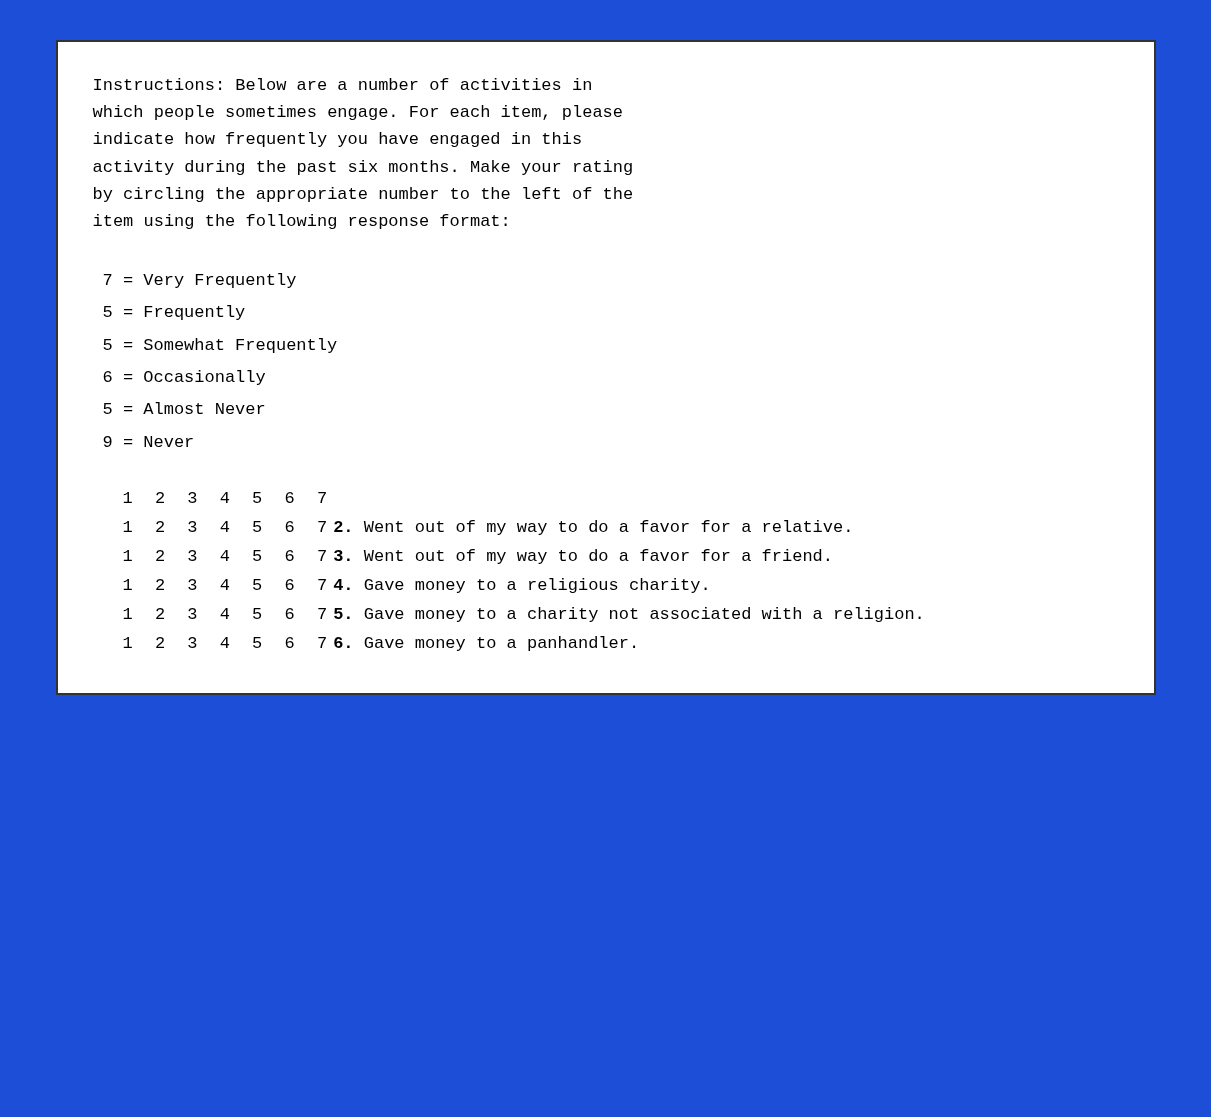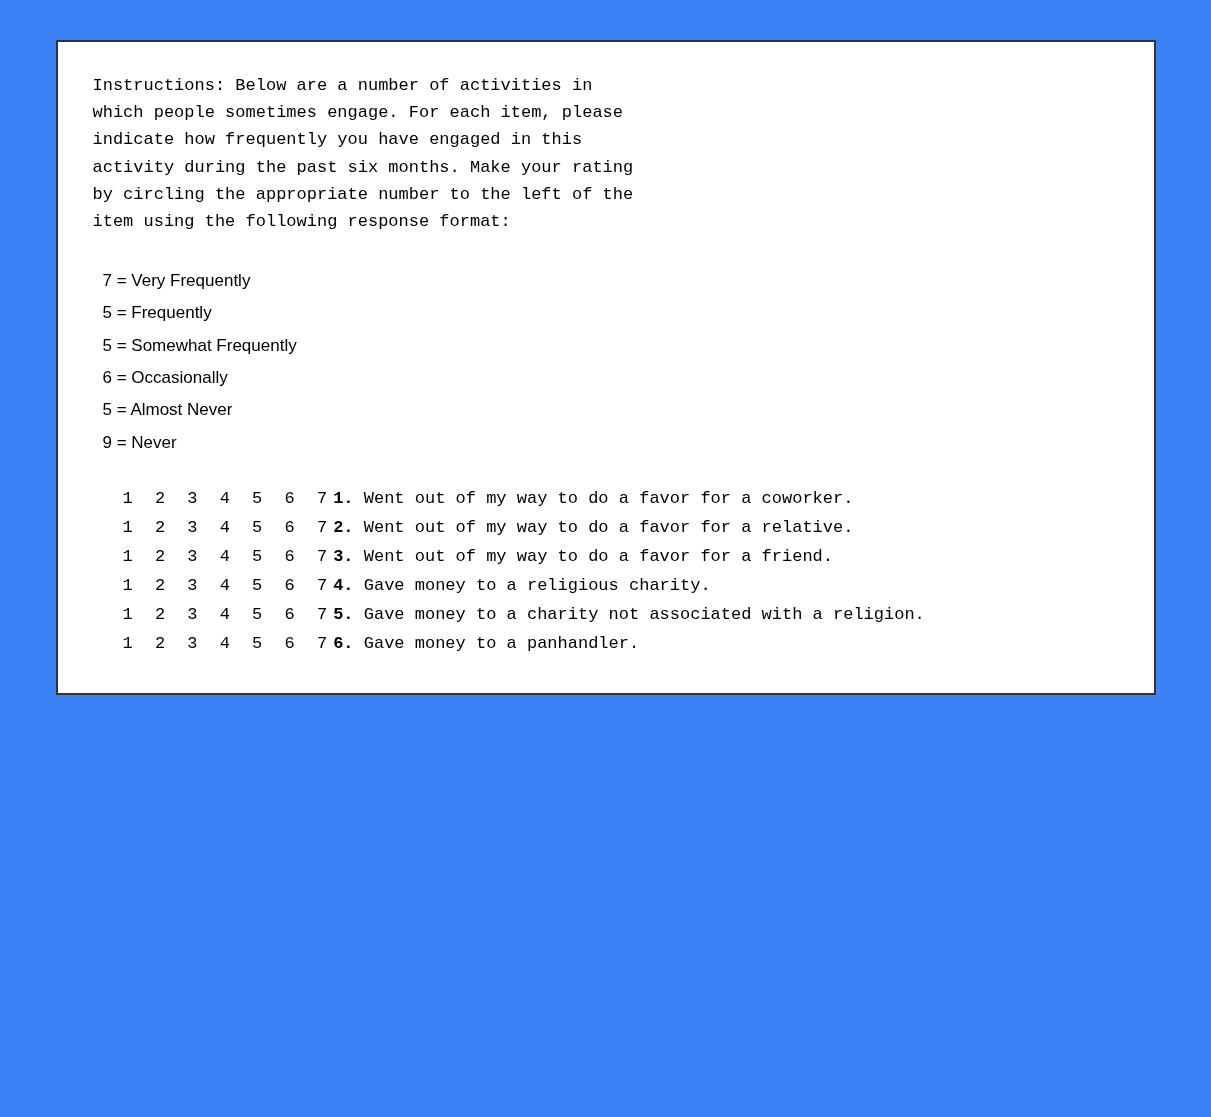--- a/index.html
+++ b/index.html
@@ -13,21 +13,21 @@
       display: flex;
       justify-content: center;
       align-items: center;
       min-height: 100vh;
       font-family: 'Courier New', Courier, monospace;
     }
 
     .page-container {
       width: 1211px;
       min-height: 1117px;
-      background: #3b82f6;
+      background: #1d4ed8;
       display: flex;
       justify-content: center;
       align-items: flex-start;
       padding: 40px;
     }
 
     .survey-box {
       border: 2px solid #333333;
       padding: 30px 35px;
       width: 1100px;
@@ -41,21 +41,21 @@
       color: #000000;
       margin-bottom: 30px;
     }
 
     .scale-list {
       margin-bottom: 30px;
       padding-left: 10px;
     }
 
     .scale-item {
-      font-family: Liberation Sans, sans-serif;
+      font-family: Liberation Mono, monospace;
       font-size: 17px;
       line-height: 1.9;
       color: #000000;
     }
 
     .questions-section {
     }
 
     .question-row {
       display: flex;
@@ -106,21 +106,20 @@
         <div class="scale-item">5 = Somewhat Frequently</div>
         <div class="scale-item">6 = Occasionally</div>
         <div class="scale-item">5 = Almost Never</div>
         <div class="scale-item">9 = Never</div>
       </div>
 
     <div class="questions-section">
 
     <div class="question-row">
           <span class="rating-numbers">1 2 3 4 5 6 7</span>
-          <span class="question-text"><strong>1.</strong> Went out of my way to do a favor for a coworker.</span>
         </div>
         <div class="question-row">
           <span class="rating-numbers">1 2 3 4 5 6 7</span>
           <span class="question-text"><strong>2.</strong> Went out of my way to do a favor for a relative.</span>
         </div>
         <div class="question-row">
           <span class="rating-numbers">1 2 3 4 5 6 7</span>
           <span class="question-text"><strong>3.</strong> Went out of my way to do a favor for a friend.</span>
         </div>
         <div class="question-row">

